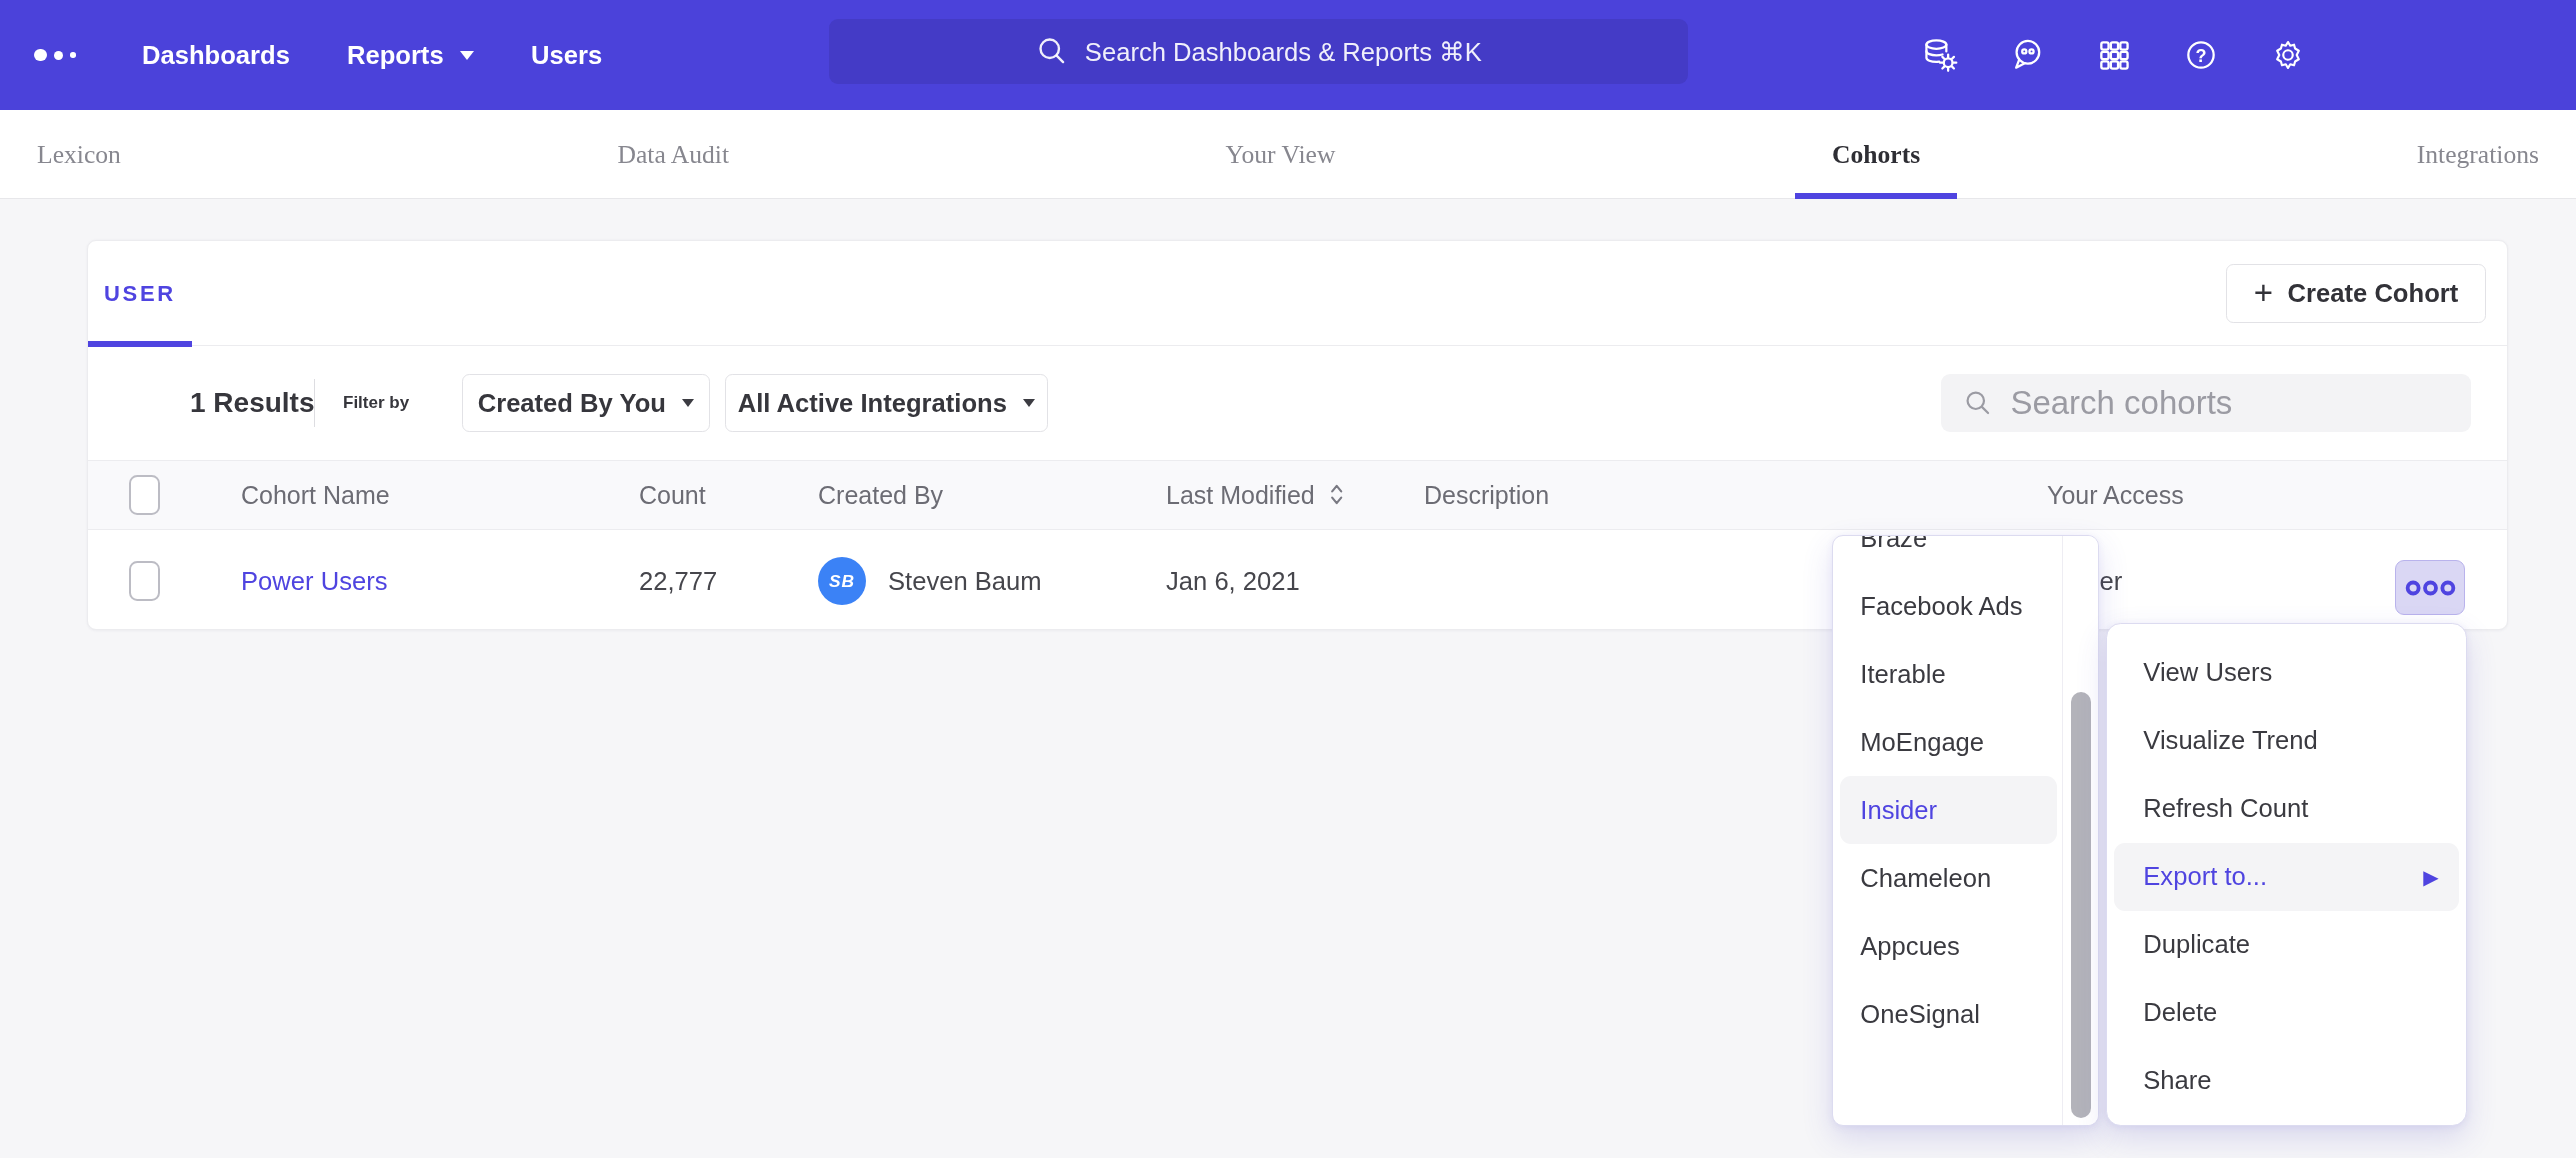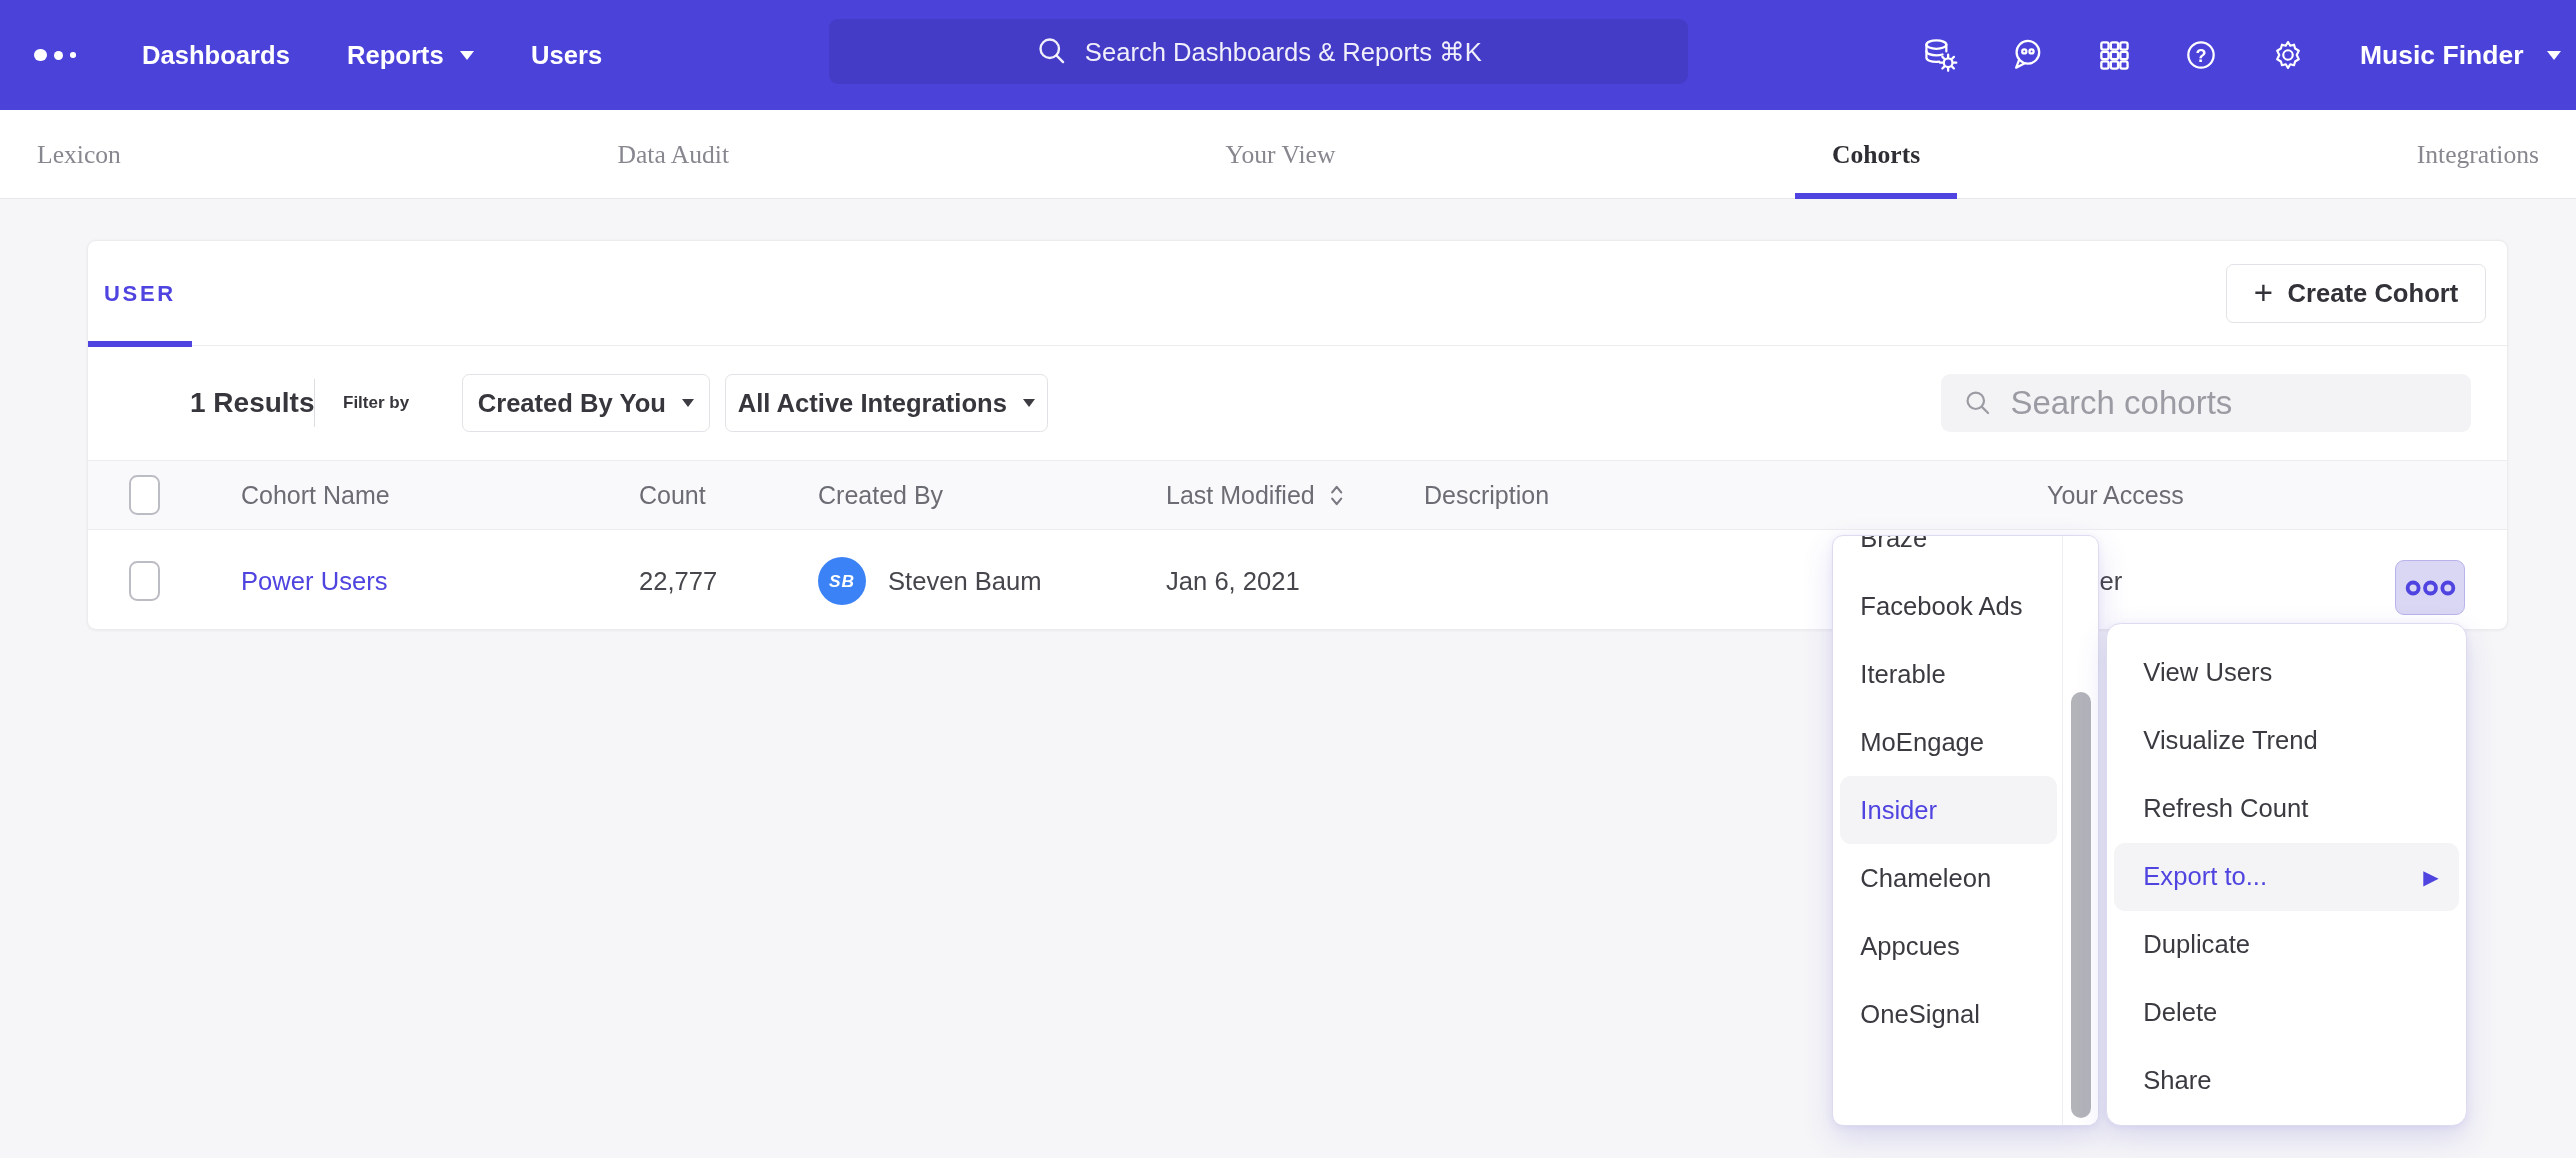--- a/index.html
+++ b/index.html
@@ -73,21 +73,21 @@
   .cohort-search{left:1853px;width:530px;height:58px;border-radius:9px;background:#f3f3f5;
     display:flex;align-items:center;padding-left:22px;gap:16.4px;}
   .cohort-search input{flex:1;border:none;outline:none;background:transparent;font-family:inherit;
     font-size:33px;color:#3a3a40;}
   .cohort-search input::placeholder{color:#9b9ba3;}
   .thead{position:absolute;left:0;top:219px;width:100%;height:70px;background:var(--band-bg);
     border-top:0.9px solid var(--card-border);border-bottom:0.9px solid var(--card-border);font-size:25px;color:var(--txt-gray);}
   .trow{position:absolute;left:0;top:290px;width:100%;height:100px;font-size:25.6px;color:var(--txt-body);}
   .checkbox{left:41px;width:31px;height:40px;border:2.7px solid #bcbcc4;border-radius:8.2px;background:#fff;cursor:pointer;}
   .c-name{left:153px;} .c-count{left:551px;} .c-created{left:730px;}
-  .c-modified{left:1078px;display:flex;align-items:flex-end;gap:12.8px;} .c-desc{left:1336px;} .c-access{left:1959px;}
+  .c-modified{left:1078px;display:flex;align-items:flex-start;gap:12.8px;} .c-desc{left:1336px;} .c-access{left:1959px;}
   .c-modified.hdr{cursor:pointer;}
   .row-link{color:var(--accent);cursor:pointer;}
   .avatar{left:730px;width:48px;height:48px;border-radius:50%;background:#3b82f6;
     display:flex;align-items:center;justify-content:center;color:#fff;font-size:17.4px;font-weight:700;letter-spacing:0.9px;font-style:italic;}
   .c-created-name{left:800px;}
   .more-btn{position:absolute;left:2307px;top:319px;width:70px;height:55px;border-radius:9px;
     background:#dad7f4;border:1.8px solid #b9b3ec;display:flex;align-items:center;justify-content:center;cursor:pointer;}
   
   .submenu{position:absolute;left:1832px;top:535px;width:267px;height:591px;background:#fff;border-radius:11px;
     border:0.9px solid var(--menu-border);box-shadow:0 12.8px 31px rgba(76,68,190,.16),0 1.8px 7.3px rgba(76,68,190,.08);
@@ -184,24 +184,20 @@
       </svg>
     </div>
     <div class="nav-icon">
       <svg width="40" height="40" viewBox="0 0 44 44" fill="none" stroke="#fff" stroke-width="2.5" stroke-linejoin="round">
         <circle cx="22" cy="22" r="5.5"></circle>
         <path d="M22 7 l2.6 4.3 4.4-1.2 1.2 4.4 4.3 2.6 -2.4 4.9 2.4 4.9 -4.3 2.6 -1.2 4.4 -4.4-1.2 L22 37 l-2.6-4.3 -4.4 1.2 -1.2-4.4 -4.3-2.6 2.4-4.9 -2.4-4.9 4.3-2.6 1.2-4.4 4.4 1.2 Z"></path>
       </svg>
     </div>
   </div>
 
-  <div class="project-switcher">
-    <span class="pname">Music Finder</span>
-    <span class="caret"></span>
-  </div>
 </header>
 
 <nav class="subnav">
 
     <div class="tab">
       <span>Lexicon</span>
     </div>
 
     <div class="tab">
       <span>Data Audit</span>

